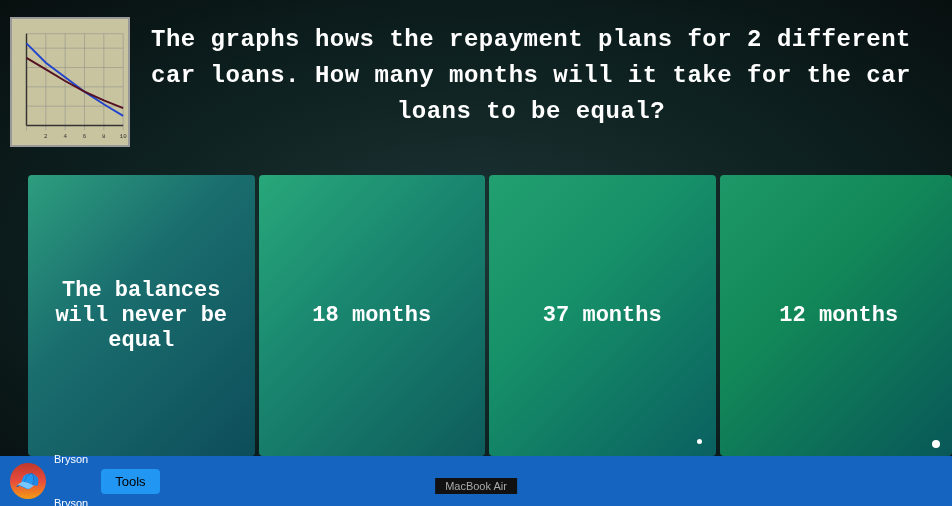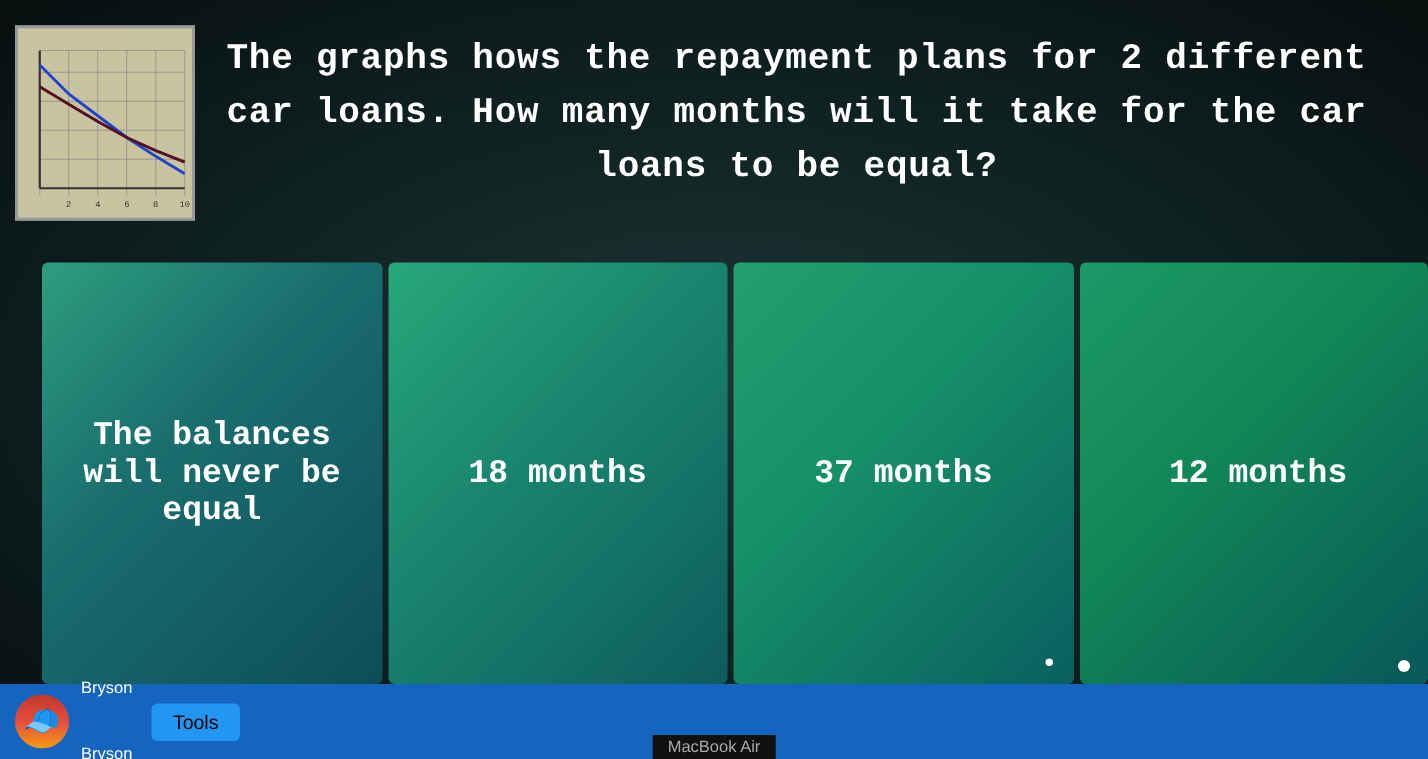--- a/index.html
+++ b/index.html
@@ -152,21 +152,21 @@
       padding: 5px 14px;
       border-radius: 4px;
       font-size: 13px;
       font-family: Arial, sans-serif;
       cursor: pointer;
       margin-left: 5px;
     }
 
     .macbook-label {
       position: absolute;
-      bottom: 0;
+      bottom: 12px;
       left: 50%;
       transform: translateX(-50%);
       color: #aaa;
       font-size: 11px;
       font-family: Arial, sans-serif;
       background: #111;
       padding: 2px 10px;
     }
 
     .dot-indicator {

